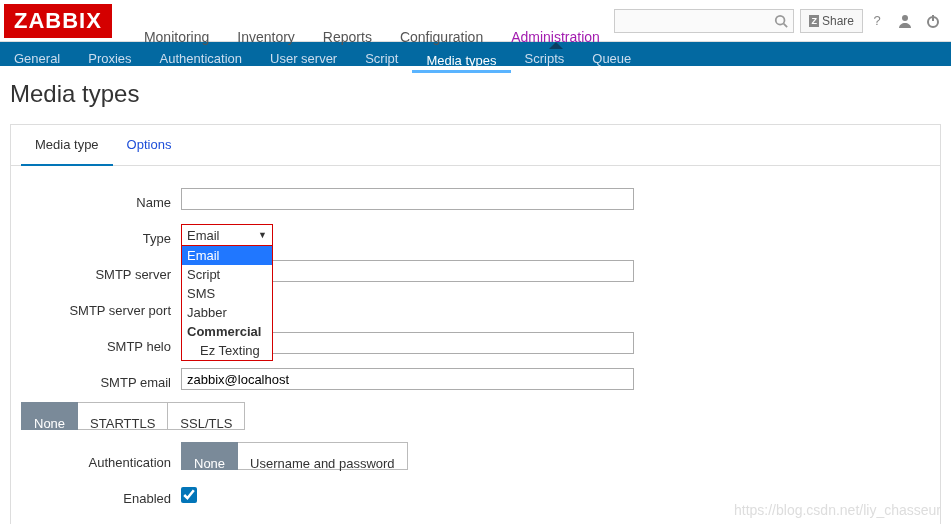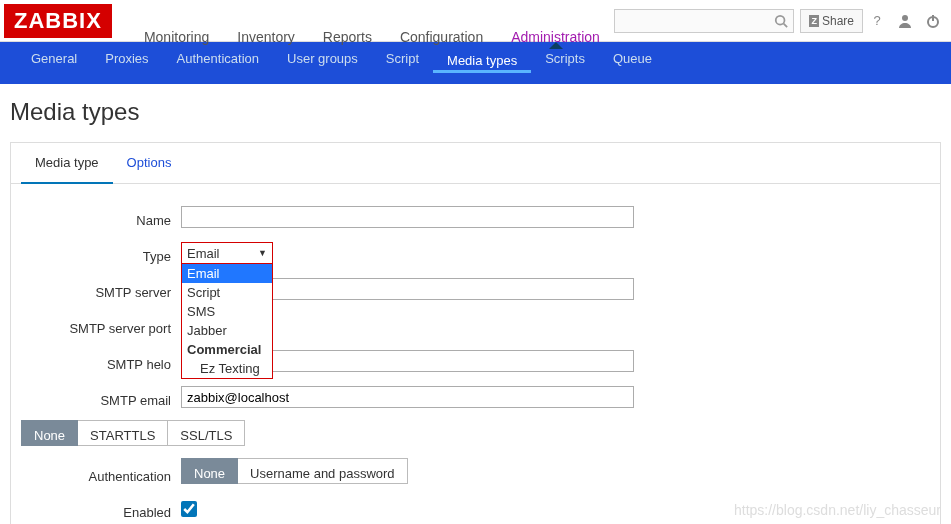--- a/index.html
+++ b/index.html
@@ -7,42 +7,42 @@
 .header { display: flex; align-items: center; height: 42px; border-bottom: 1px solid #ddd; padding: 0 4px; }
 .logo { background: #d40000; color: #fff; font-weight: bold; font-size: 22px; letter-spacing: 1px; padding: 4px 10px; margin-right: 18px; }
 .main-nav { display: flex; flex: 1; }
 .main-nav a { color: #555; text-decoration: none; padding: 16px 14px; height: 42px; line-height: 42px; font-size: 14px; position: relative; }
 .main-nav a.active { color: #a21caf; font-weight: 500; }
 .main-nav a.active::after { content: ''; position: absolute; bottom: -7px; left: 50%; transform: translateX(-50%); border-left: 7px solid transparent; border-right: 7px solid transparent; border-bottom: 7px solid #0a3e63; }
 .search { width: 180px; height: 24px; border: 1px solid #ccc; background: #fafafa; position: relative; margin-right: 6px; }
 .search svg { position: absolute; right: 5px; top: 4px; }
 .hdr-btn { border: 1px solid #ccc; background: #f8f8f8; height: 24px; padding: 0 8px; font-size: 12px; cursor: pointer; color: #555; display: flex; align-items: center; gap: 3px; }
 .hdr-icon { width: 28px; display: flex; align-items: center; justify-content: center; color: #888; cursor: pointer; }
-.sub-nav { background: #1d4ed8; height: 42px; display: flex; padding: 0 17px; }
+.sub-nav { background: #0369a1; height: 24px; display: flex; padding: 0 0; }
 .sub-nav a { color: #cde; text-decoration: none; padding: 0 14px; height: 34px; line-height: 34px; font-size: 13px; }
 .sub-nav a.active { color: #fff; border-bottom: 3px solid #5ab4ff; height: 31px; line-height: 31px; padding-top: 3px; }
 .page-title { font-size: 24px; color: #333; font-weight: normal; padding: 14px 10px 16px; }
 .content { margin: 0 10px; border: 1px solid #ddd; background: #fff; padding: 0 0 20px 0; }
 .tabs { display: flex; border-bottom: 1px solid #ddd; padding: 0 10px; }
 .tabs a { padding: 12px 14px; text-decoration: none; color: #1d4ed8; font-size: 13px; cursor: pointer; }
 .tabs a.active { color: #333; border-bottom: 2px solid #0275b8; margin-bottom: -1px; }
 .form { padding: 20px 10px 0; }
 .row { display: flex; align-items: flex-end; margin-bottom: 12px; min-height: 24px; }
 .lbl { width: 160px; text-align: right; padding-right: 10px; color: #333; font-size: 13px; }
 .ctl { position: relative; }
 input[type=text] { height: 22px; border: 1px solid #acacac; padding: 0 5px; font-size: 13px; }
 .w-lg { width: 453px; }
 .select-box { width: 92px; height: 22px; border: 1px solid #d40000; padding: 0 5px; background: #fff; font-size: 13px; display: flex; align-items: center; justify-content: space-between; cursor: pointer; }
 .dropdown { position: absolute; top: 22px; left: 0; width: 92px; border: 1px solid #d40000; border-top: none; background: #fff; z-index: 10; }
 .dropdown .opt { padding: 2px 5px; font-size: 13px; cursor: pointer; }
 .dropdown .opt.sel { background: #2077ff; color: #fff; }
 .dropdown .grp { font-weight: bold; padding: 2px 5px; font-size: 13px; }
 .dropdown .sub { padding: 2px 5px 2px 18px; font-size: 13px; cursor: pointer; }
 .btngrp { display: flex; }
-.btngrp button { height: 26px; border: 1px solid #bbb; background: #fff; padding: 7px 12px; font-size: 13px; cursor: pointer; color: #333; }
+.btngrp button { height: 26px; border: 1px solid #bbb; background: #fff; padding: 13px 12px; font-size: 13px; cursor: pointer; color: #333; }
 .btngrp button + button { border-left: none; }
 .btngrp button.sel { background: #7a8a99; color: #fff; border-color: #7a8a99; }
 input[type=checkbox] { width: 16px; height: 16px; accent-color: #0275b8; }
 .watermark { position: absolute; right: 10px; bottom: 6px; color: #ddd; font-size: 14px; }
 </style>
 </head>
 <body>
 
 <div class="header">
   <div class="logo">ZABBIX</div>
@@ -75,21 +75,21 @@
         <circle cx="8" cy="9" r="5"></circle>
         <line x1="8" y1="2" x2="8" y2="8"></line>
       </svg>
     </div>
 </div>
 
 <div class="sub-nav" id="sub-nav">
     <a>General</a>
     <a>Proxies</a>
     <a>Authentication</a>
-    <a>User groups</a>
+    <a>User server</a>
     <a>Script</a>
     <a class="active">Media types</a>
     <a>Scripts</a>
     <a>Queue</a>
   </div>
 
 <h1 class="page-title">Media types</h1>
 
 <div class="content">
   <div class="tabs" id="tabs">

